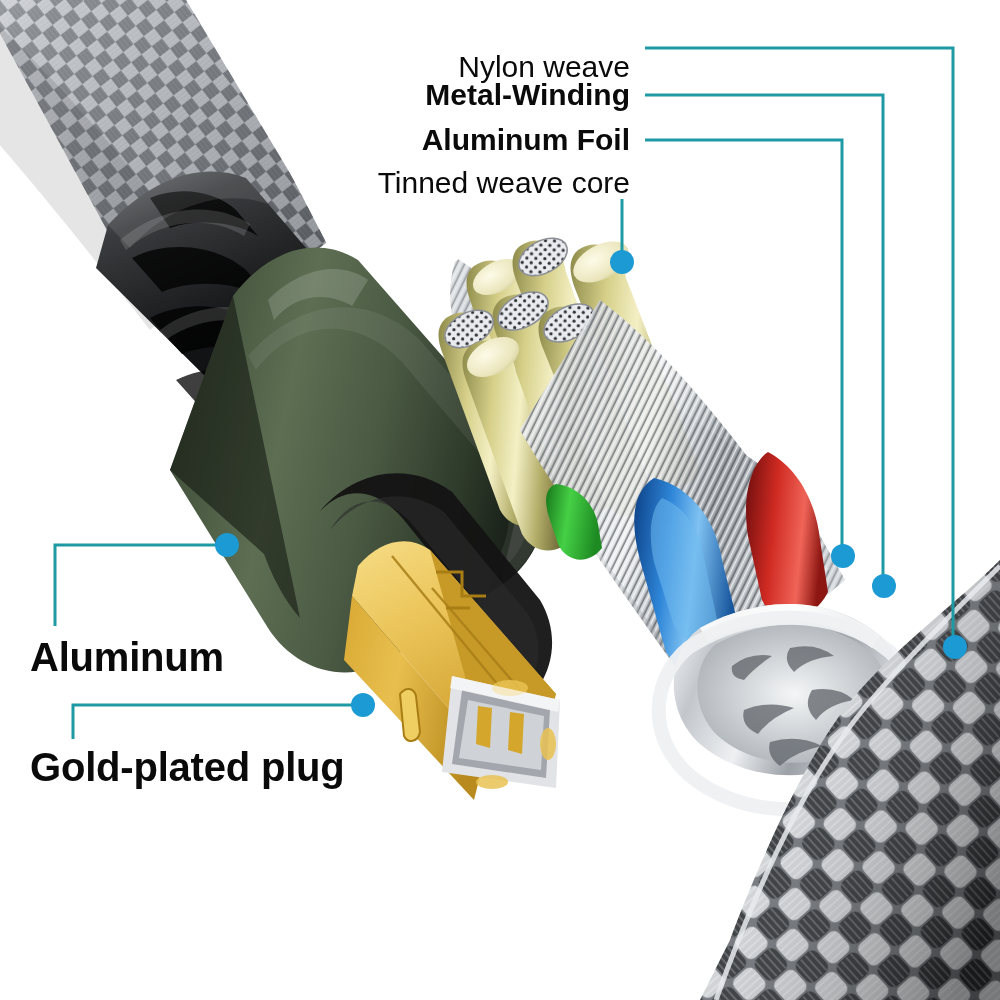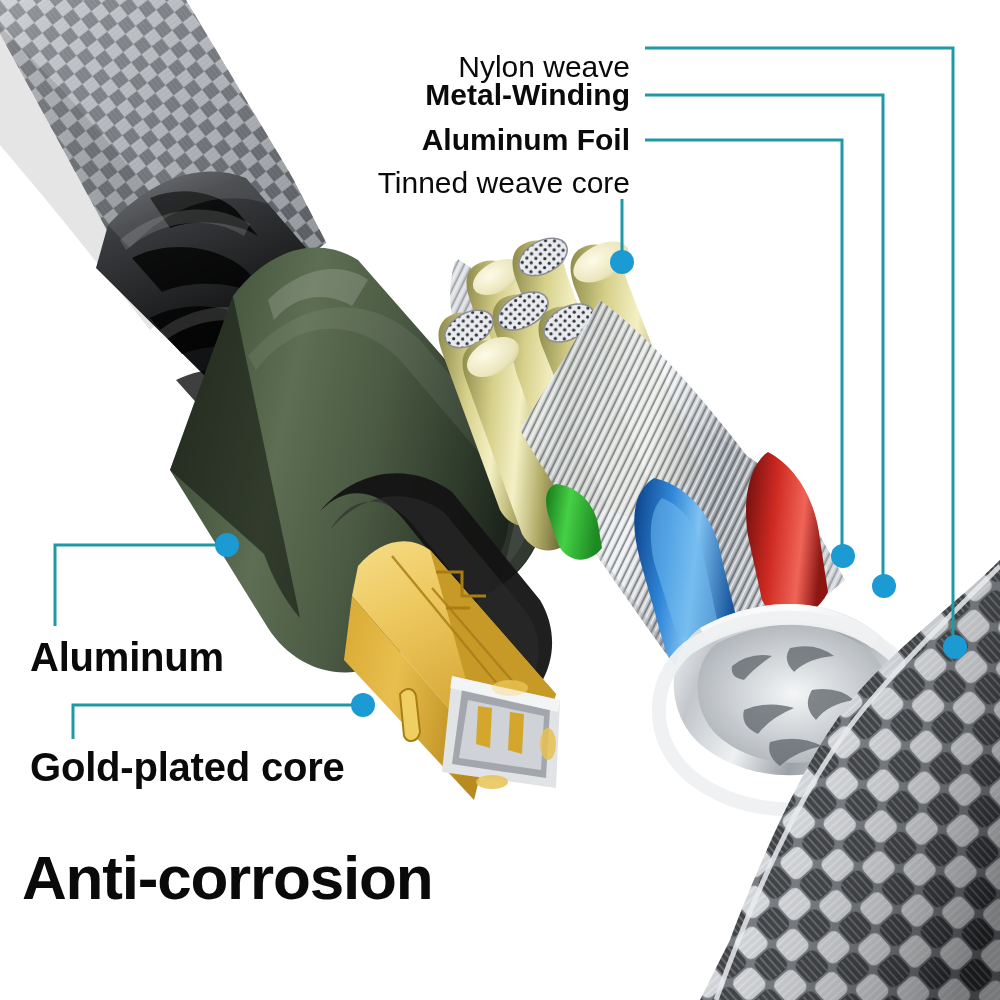--- a/index.html
+++ b/index.html
@@ -434,20 +434,19 @@
   </svg>
 
   <div id="label-layer">
 
     <div class="lbl lbl-right" style="right: 370px; top: 48px; margin-top: 19px;">Nylon weave</div>
     <div class="lbl lbl-right" style="right: 370px; top: 95px; font-weight: bold;">Metal-Winding</div>
     <div class="lbl lbl-right" style="right: 370px; top: 140px; font-weight: bold;">Aluminum Foil</div>
     <div class="lbl lbl-right" style="right: 370px; top: 183px;">Tinned weave core</div>
 
     <div class="lbl lbl-left" style="left: 30px; top: 637px;">Aluminum</div>
-    <div class="lbl lbl-left" style="left: 30px; top: 747px;">Gold-plated core</div>
+    <div class="lbl lbl-left" style="left: 30px; top: 747px;">Gold-plated plug</div>
   </div>
 
   <div id="headline">
-    <div>Anti-corrosion</div>
   </div>
 
 </div>
 
 </body></html>

